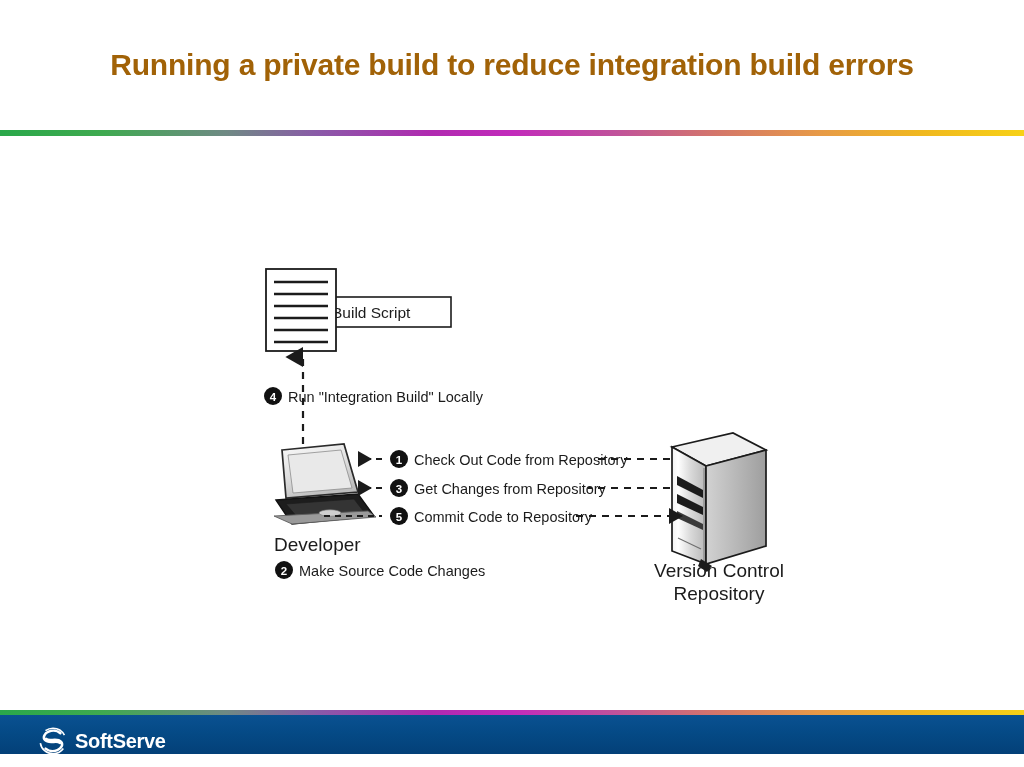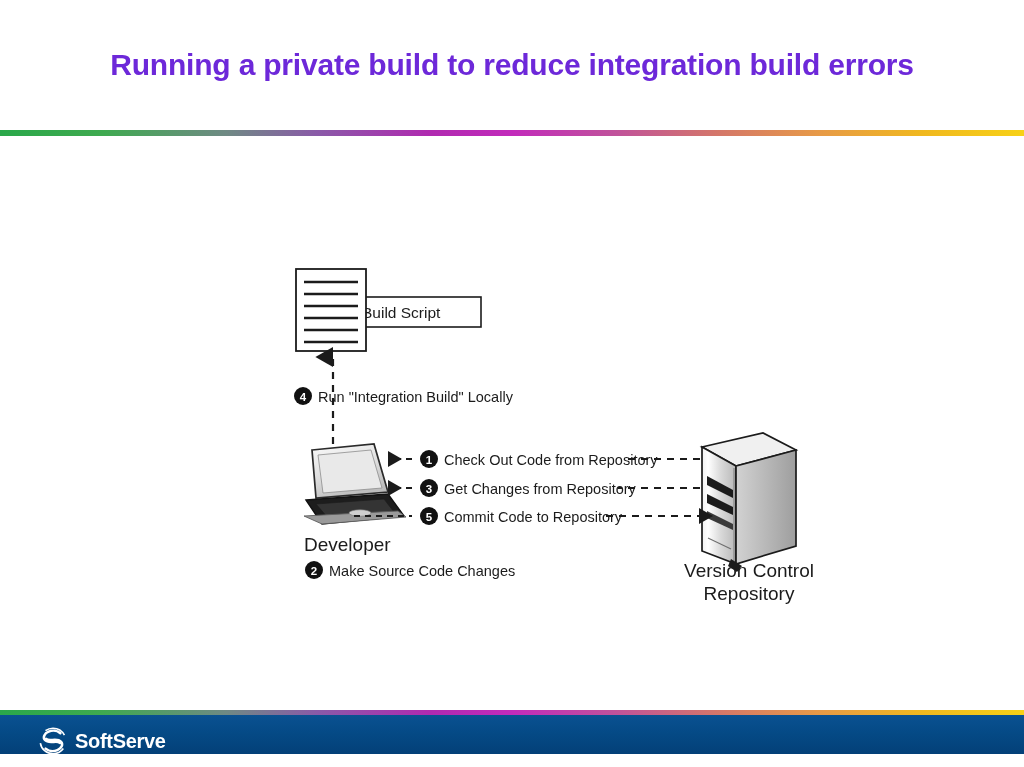--- a/index.html
+++ b/index.html
@@ -22,21 +22,21 @@
     width: 1024px;
     height: 130px;
     background: #ffffff;
     display: flex;
     align-items: center;
     justify-content: center;
   }
   .slide-title {
     width: 880px;
     text-align: center;
-    color: #6d28d9;
+    color: #a16207;
     font-family: "Liberation Sans", sans-serif;
     font-weight: bold;
     font-size: 30px;
     line-height: 40px;
     letter-spacing: -0.2px;
     margin: 0;
   }
 
   
   .gradient-rule {
@@ -63,21 +63,21 @@
   
   .slide-body {
     position: absolute;
     left: 0; top: 136px;
     width: 1024px;
     height: 574px;
     background: #ffffff;
   }
   .diagram-wrap {
     position: absolute;
-    left: 276px;
+    left: 246px;
     top: 118px;
     width: 540px;
     height: 350px;
   }
   .diagram-svg { display: block; }
 
   
   .slide-footer {
     position: absolute;
     left: 0; top: 715px;

